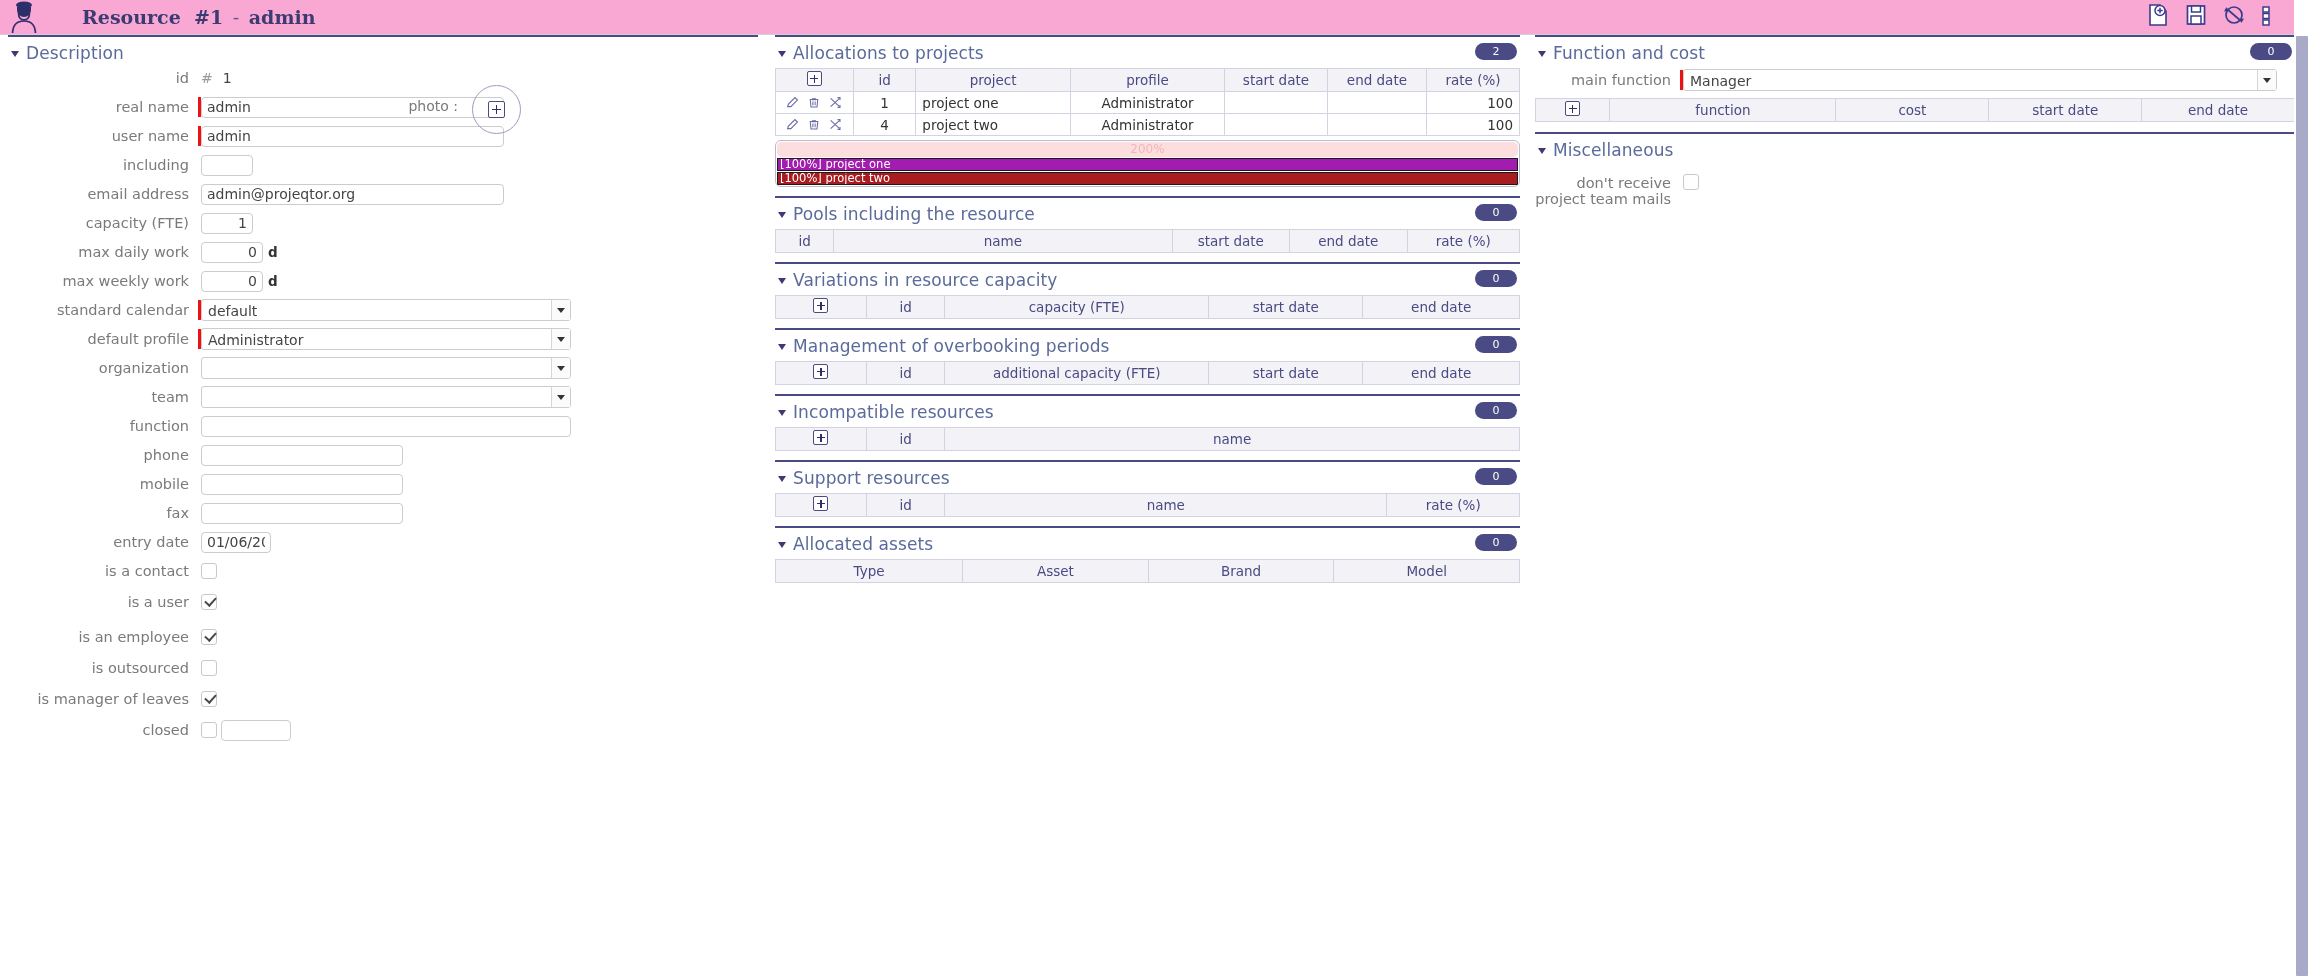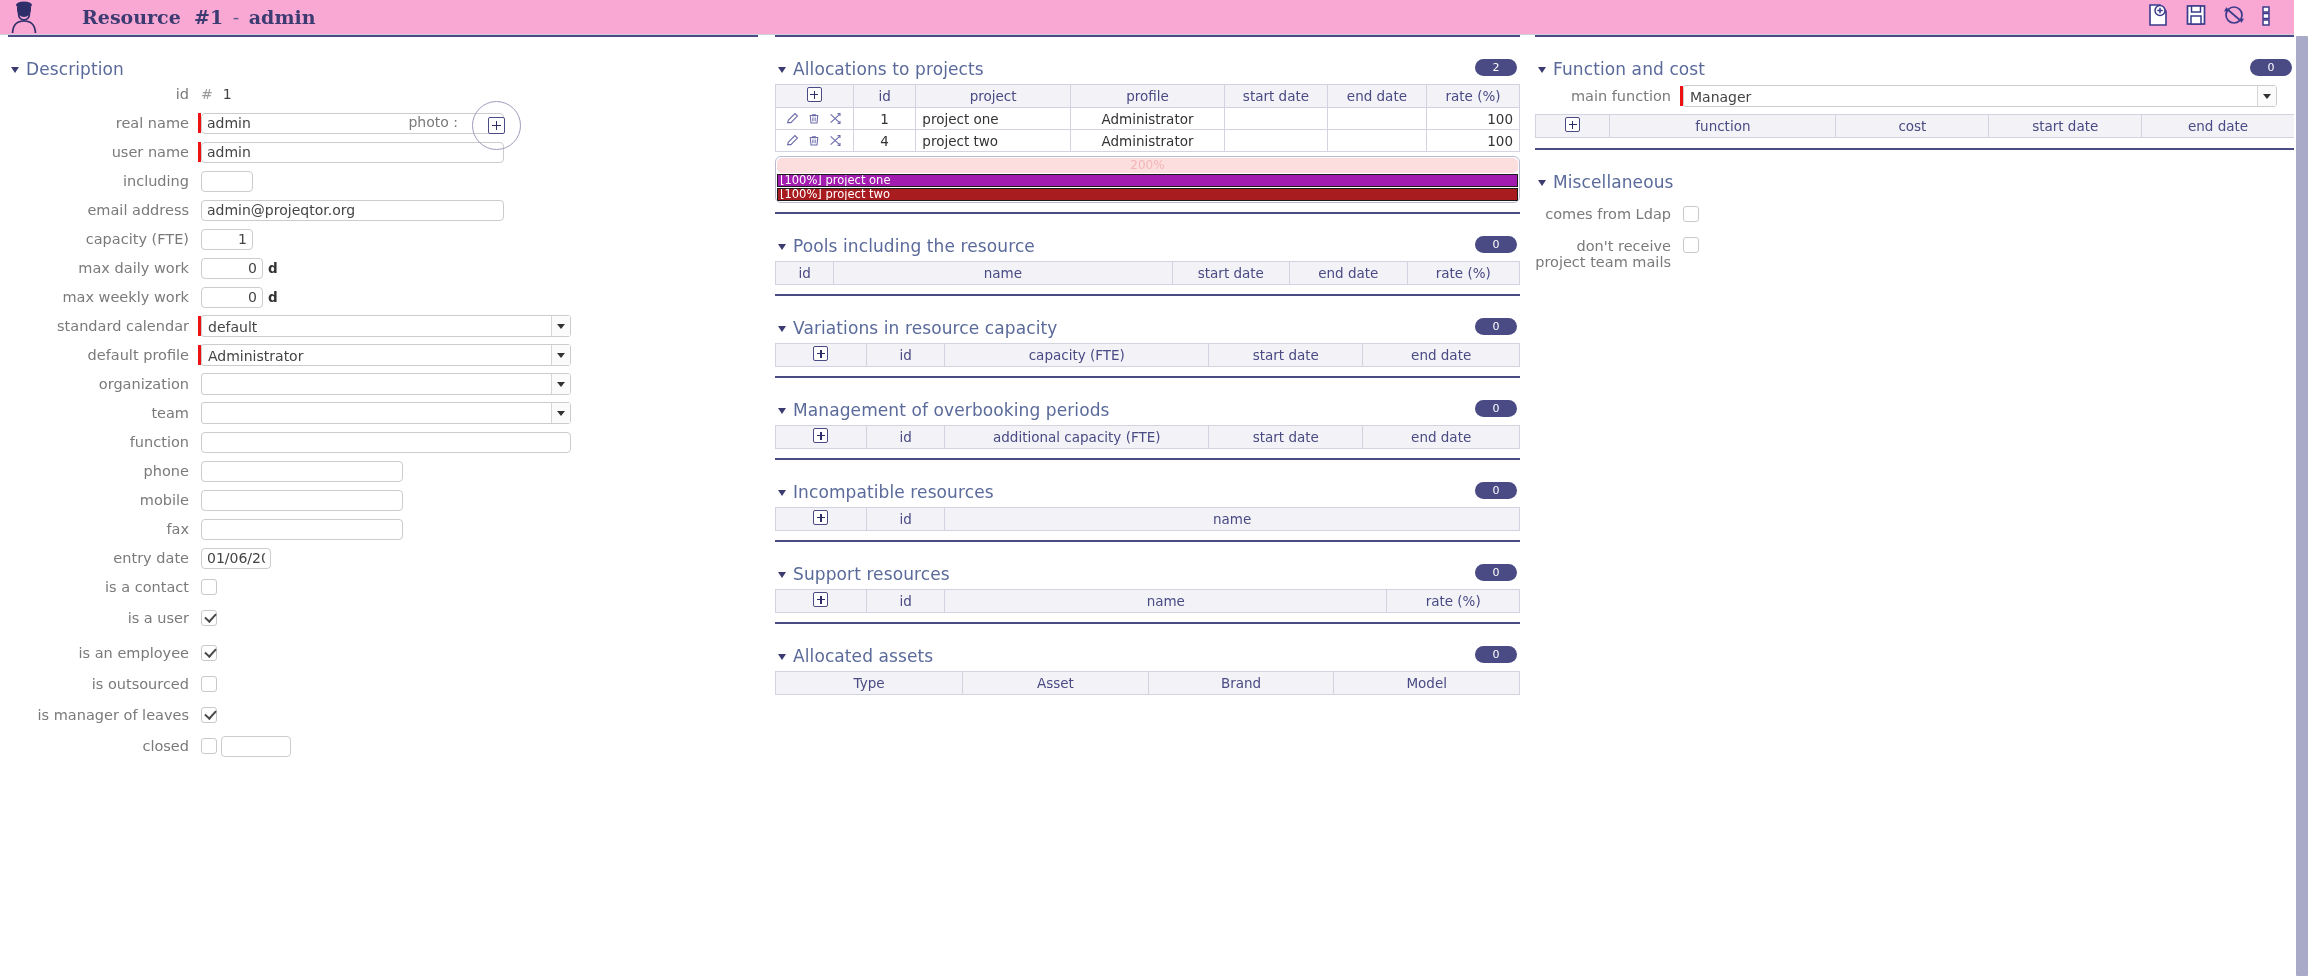--- a/index.html
+++ b/index.html
@@ -55,21 +55,21 @@
   .page { position: relative; width: 2309px; height: 943px; }
   .col { position: absolute; top: 0; }
   .col-left  { left: 8px;    width: 750px; }
   .col-mid   { left: 775px;  width: 745px; }
   .col-right { left: 1535px; width: 760px; }
 
   
   .sect {
     position: relative;
     border-top: 2px solid #4a4a84;
-    padding-top: 20px;
+    padding-top: 4px;
     margin-bottom: 2px;
   }
   .sect-head {
     display: flex; align-items: center;
     height: 24px;
     cursor: pointer;
     position: relative;
   }
   .caret {
     width: 0; height: 0;
@@ -793,25 +793,20 @@
       </tbody>
         </table>
     </div>
 
     <div class="sect" style="margin-top:10px;">
       <div class="sect-head">
         <span class="caret"></span>
         <span class="sect-title">Miscellaneous</span>
       </div>
 
-      <div class="frow" style="margin-top:9px;">
-        <div class="flabel" style="width:145px;">comes from Ldap</div>
-        <div style="width:3px;"></div>
-        <span class="cbox"></span>
-      </div>
 
       <div class="frow" style="margin-top:12px; align-items:flex-start;">
         <div class="flabel" style="width:145px; padding-top:1px;">don't receive project team mails</div>
         <div style="width:3px;"></div>
         <span class="cbox"></span>
       </div>
     </div>
   </div>
 
 </div>

